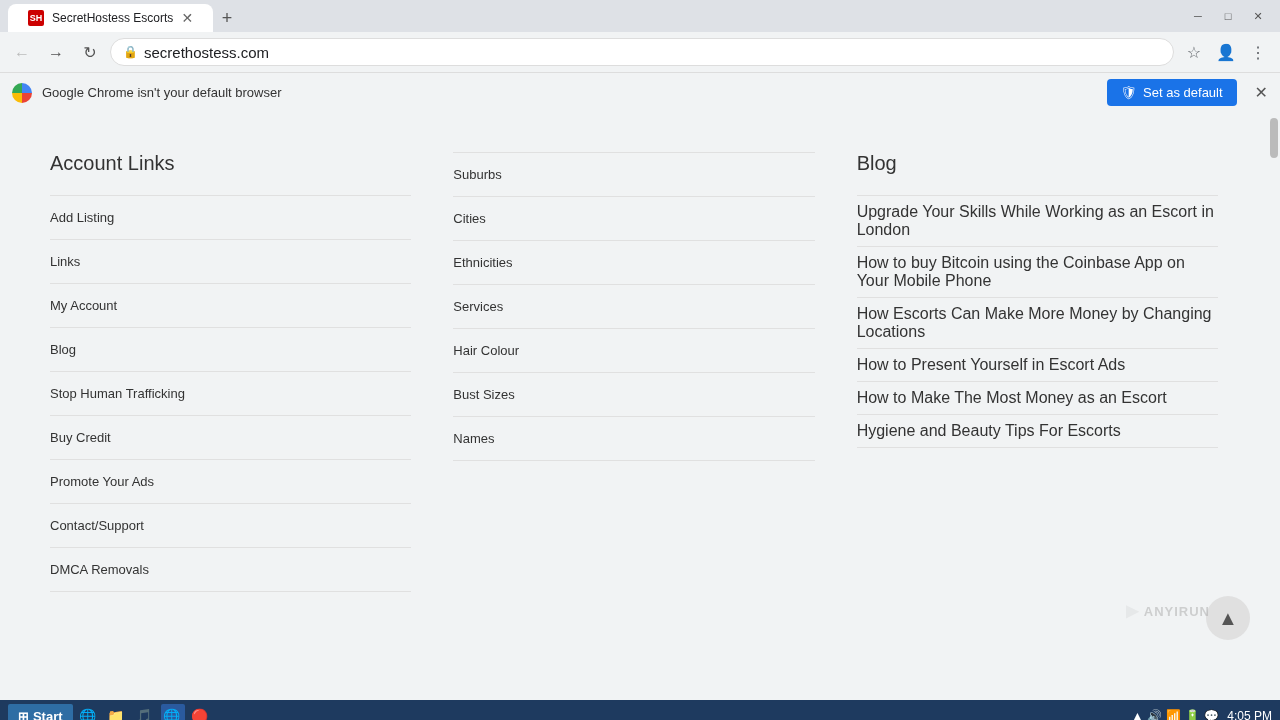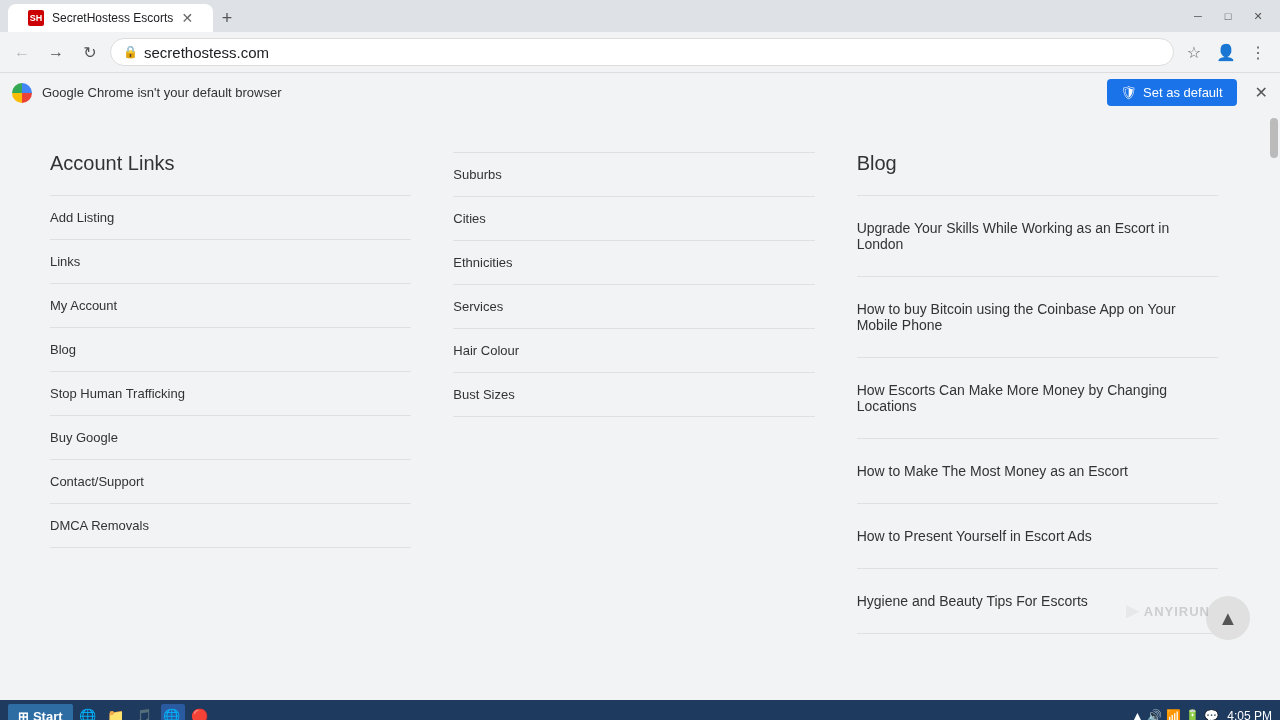--- a/index.html
+++ b/index.html
@@ -256,25 +256,25 @@
       color: #fff;
       font-size: 12px;
     }
     .sys-icons { display: flex; gap: 4px; }
     .sys-icon { font-size: 12px; cursor: pointer; }
     .time-display { font-size: 12px; text-align: right; }
 
     
     .blog-link-item {
       display: block;
-      padding: 24px 0;
+      padding: 7px 0;
       color: #333;
       text-decoration: none;
       border-bottom: 1px solid #e0e0e0;
-      font-size: 14px;
+      font-size: 16px;
       cursor: pointer;
     }
     .blog-link-item:first-of-type { border-top: 1px solid #e0e0e0; }
   </style>
 </head>
 <body>
 
 <div class="browser-chrome">
 
   <div class="title-bar">
@@ -322,41 +322,43 @@
     <div class="page-content">
       <div class="columns-container">
 
         <div class="column">
           <h2 class="column-title">Account Links</h2>
           <a class="link-item">Add Listing</a>
           <a class="link-item">Links</a>
           <a class="link-item">My Account</a>
           <a class="link-item">Blog</a>
           <a class="link-item">Stop Human Trafficking</a>
-          <a class="link-item">Buy Google</a>
+          <a class="link-item">Buy Credit</a>
+          <a class="link-item">Promote Your Ads</a>
           <a class="link-item">Contact/Support</a>
           <a class="link-item">DMCA Removals</a>
         </div>
 
         <div class="column">
           <a class="link-item">Suburbs</a>
           <a class="link-item">Cities</a>
           <a class="link-item">Ethnicities</a>
           <a class="link-item">Services</a>
           <a class="link-item">Hair Colour</a>
           <a class="link-item">Bust Sizes</a>
+          <a class="link-item">Names</a>
         </div>
 
         <div class="column">
           <h2 class="column-title">Blog</h2>
           <a class="blog-link-item">Upgrade Your Skills While Working as an Escort in London</a>
           <a class="blog-link-item">How to buy Bitcoin using the Coinbase App on Your Mobile Phone</a>
           <a class="blog-link-item">How Escorts Can Make More Money by Changing Locations</a>
+          <a class="blog-link-item">How to Present Yourself in Escort Ads</a>
           <a class="blog-link-item">How to Make The Most Money as an Escort</a>
-          <a class="blog-link-item">How to Present Yourself in Escort Ads</a>
           <a class="blog-link-item">Hygiene and Beauty Tips For Escorts</a>
         </div>
 
       </div>
     </div>
 
     <div class="right-scrollbar">
       <div style="width:8px;height:4px;"></div>
       <div class="scroll-thumb"></div>
     </div>

